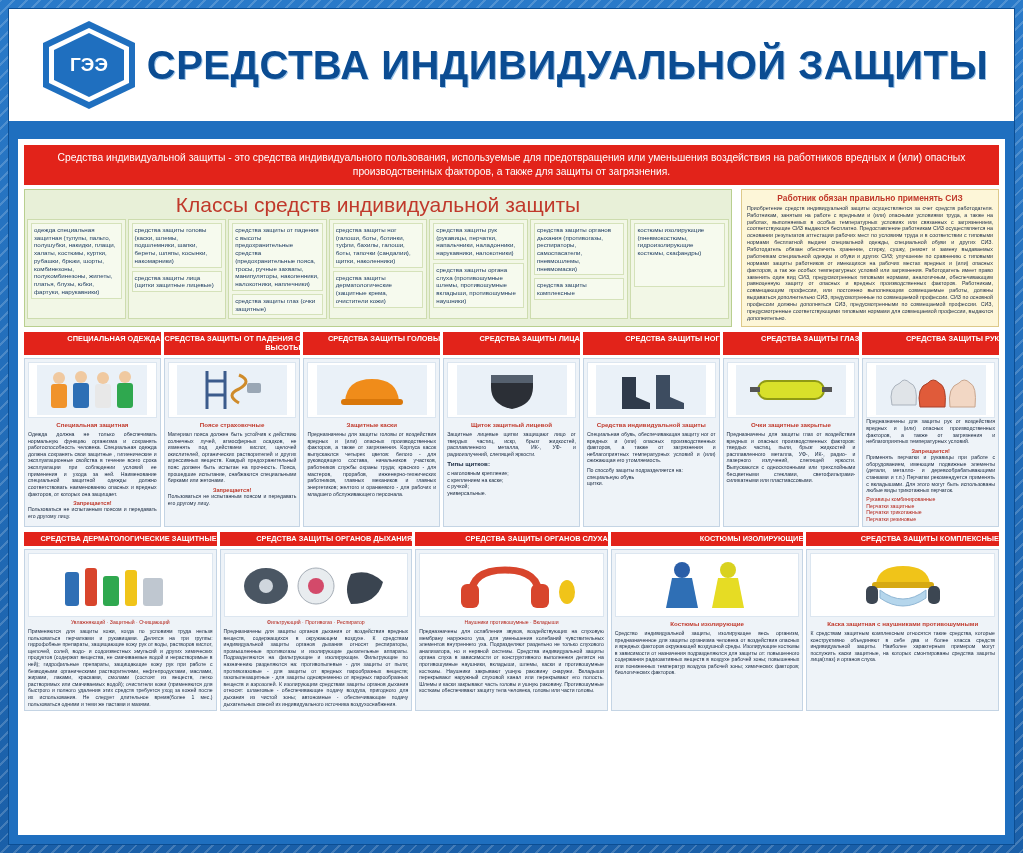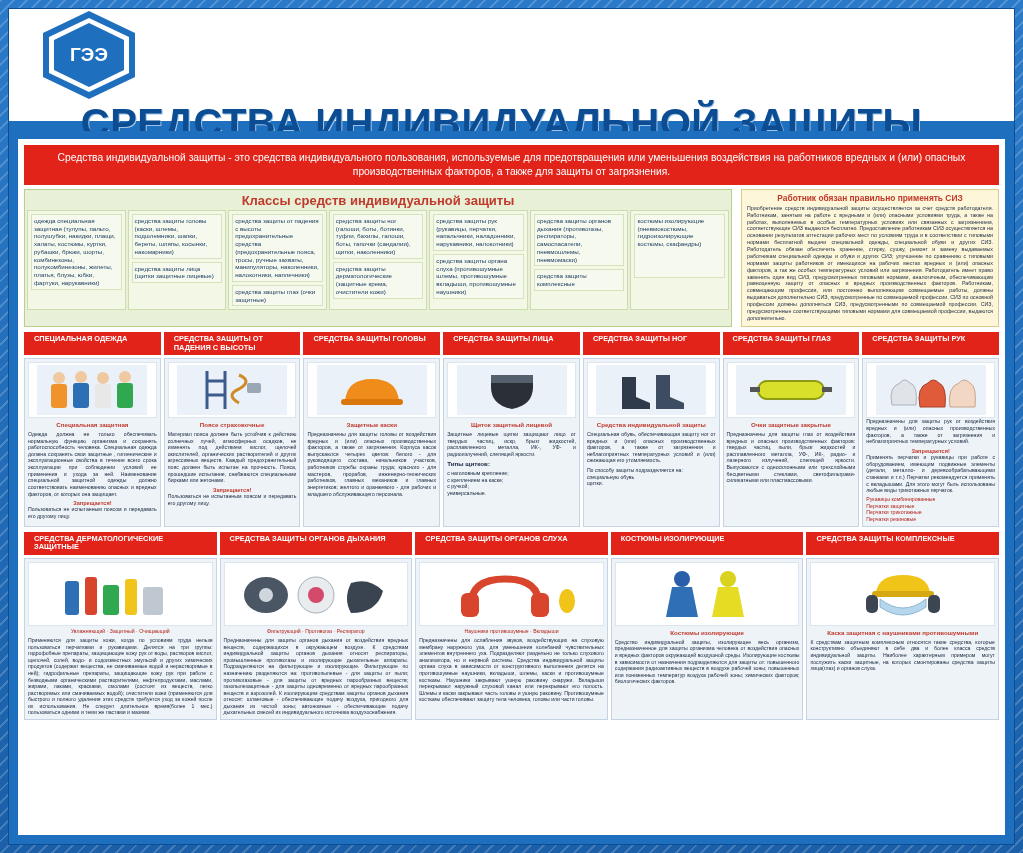--- a/index.html
+++ b/index.html
@@ -18,21 +18,21 @@
       linear-gradient(180deg,#2a7ac9,#1a5fa8);
   }
   .sheet{
     position:absolute;left:9px;top:9px;width:1005px;height:835px;
     background:#ffffff;
     box-shadow:0 0 0 1px #0c4e93;
   }
   
   .header{
     position:relative;height:112px;background:#ffffff;
-    display:flex;flex-direction:column;
+    display:flex;align-items:center;
   }
   .logo{
     width:104px;height:92px;margin-left:28px;flex:0 0 auto;
     position:relative;
   }
   .logo svg{display:block}
   .title{
     flex:1 1 auto;text-align:center;padding-right:20px;
     font-size:40px;font-weight:bold;color:#0b4c92;
     letter-spacing:.5px;
@@ -51,21 +51,21 @@
   .intro{
     background:#e2231a;color:#ffffff;
     font-size:10.3px;font-weight:normal;line-height:1.35;
     text-align:center;padding:6px 10px;
   }
   
   .classes-wrap{display:flex;margin-top:4px;}
   .classes{flex:1 1 auto;background:#e8f0d8;border:1px solid #b9cf8f;}
   .classes h2{
     margin:0;padding:3px 0 2px;text-align:center;
-    color:#c0392b;font-size:13px;font-weight:bold;border-radius:7px;
+    color:#c0392b;font-size:21px;font-weight:normal;border-radius:7px;
   }
   .class-grid{display:flex;padding:0 2px 3px 2px;gap:2px;}
   .class-col{
     flex:1 1 0;background:#f2f7e6;border:1px solid #cddcae;
     font-size:6.2px;line-height:1.25;color:#17365d;
     padding:3px 3px;
     display:flex;flex-direction:column;gap:3px;
   }
   .cell{background:#f6faee;border:1px solid #d5e2ba;padding:2px 2px;}
   .cell.g2{min-height:58px}
@@ -76,22 +76,22 @@
     margin:0;padding:3px 4px 2px;text-align:center;color:#c0392b;
     font-size:8.4px;font-weight:bold;
   }
   .oblig p{
     margin:0;padding:0 5px 4px;font-size:5.3px;line-height:1.3;
     text-align:justify;color:#1b2b45;
   }
   
   .ribbon-row{display:flex;gap:3px;margin-top:5px;}
   .ribbon{
-    flex:1 1 0;background:#e2231a;color:#fff;text-align:left;
-    font-size:7.4px;font-weight:bold;padding:3px 10px;line-height:1.2;
+    flex:1 1 0;background:#e2231a;color:#fff;text-align:right;
+    font-size:7.4px;font-weight:bold;padding:3px 0;line-height:1.2;
     text-transform:uppercase;
   }
   
   .cards{display:flex;gap:3px;margin-top:3px;}
   .card{
     flex:1 1 0;background:#eef3f8;border:1px solid #c4d4e4;
     padding:3px;box-sizing:border-box;display:flex;flex-direction:column;
   }
   .pic{
     height:54px;background:#ffffff;border:1px solid #dce6f0;

